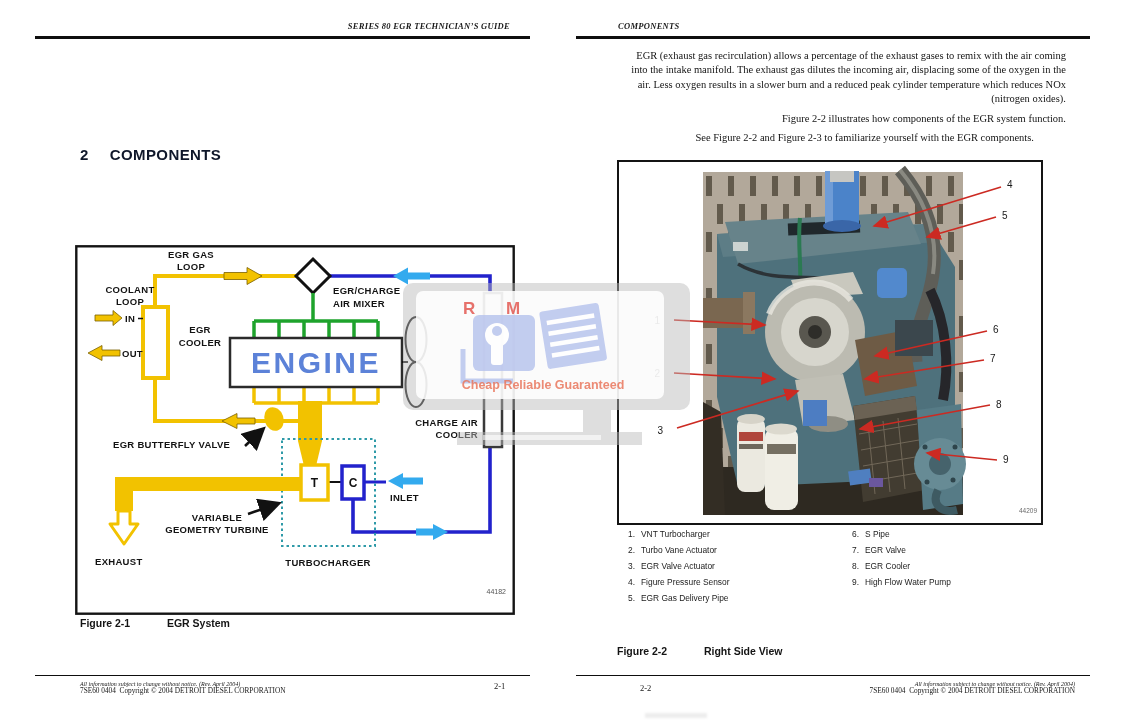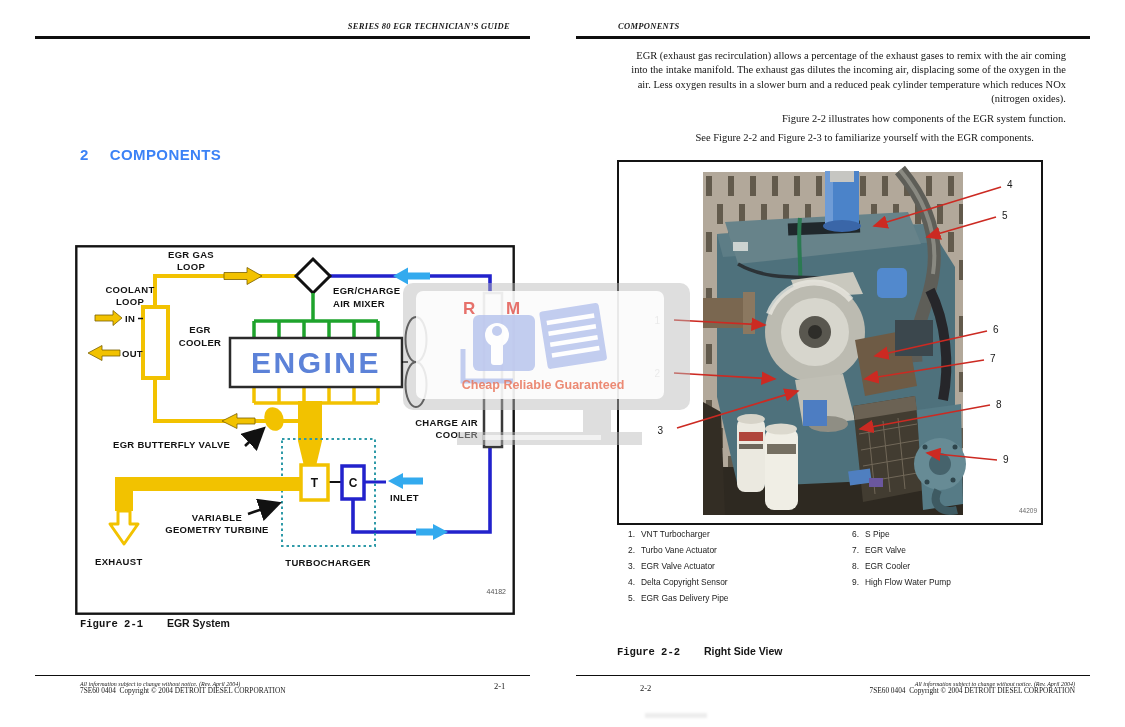--- a/index.html
+++ b/index.html
@@ -2,24 +2,24 @@
 <html><head>
 <meta charset="utf-8">
 <style>
   html,body{margin:0;padding:0;background:#ffffff;}
   .sheet{position:relative;width:1125px;height:727px;background:#ffffff;overflow:hidden;
          font-family:"Liberation Serif", serif;color:#111;}
   .abs{position:absolute;}
   .rule{position:absolute;background:#0e0e0e;}
   .hdr{position:absolute;top:21px;font:italic bold 8.5px "Liberation Serif", serif;
        letter-spacing:.3px;color:#1a1a1a;}
-  .h1{position:absolute;font:bold 15px "Liberation Sans", sans-serif;color:#3b82f6;letter-spacing:.4px;}
+  .h1{position:absolute;font:bold 15px "Liberation Sans", sans-serif;color:#0f172a;letter-spacing:.4px;}
   .body-text{position:absolute;font-size:10.5px;line-height:14.3px;color:#141414;text-align:right;font-family:Liberation Serif, serif;}
   .cap{position:absolute;font:bold 10.5px "Liberation Sans", sans-serif;color:#141414;}
-  .cap .cl{display:inline-block;width:84px;font-family:Liberation Mono, monospace;}
+  .cap .cl{display:inline-block;width:84px;}
   .callouts{position:absolute;font:8.4px "Liberation Sans", sans-serif;color:#1c1c1c;}
   .callouts .li{height:16px;display:flex;}
   .callouts .n{width:13px;}
   .foot{position:absolute;font-size:7.3px;line-height:8.6px;color:#161616;}
   .foot .notice{font:italic 6px "Liberation Serif", serif;}
   .foot b{font-weight:normal;}
   .pgnum{position:absolute;font:8.5px "Liberation Serif", serif;color:#161616;}
   svg text{font-family:"Liberation Sans", sans-serif;}
   .wm{position:absolute;left:403px;top:283px;width:287px;height:180px;z-index:40;pointer-events:none;}
   .smudge{position:absolute;left:645px;top:713px;width:62px;height:5px;
@@ -285,21 +285,21 @@
     <div class="li">
         <span class="n">2.</span>
         <span>Turbo Vane Actuator</span>
       </div>
     <div class="li">
         <span class="n">3.</span>
         <span>EGR Valve Actuator</span>
       </div>
     <div class="li">
         <span class="n">4.</span>
-        <span>Delta Copyright Sensor</span>
+        <span>Figure Pressure Sensor</span>
       </div>
     <div class="li">
         <span class="n">5.</span>
         <span>EGR Gas Delivery Pipe</span>
       </div>
   </div>
   <div class="callouts" style="left:852px;top:529px;width:210px;">
     <div class="li">
         <span class="n">6.</span>
         <span>S Pipe</span>

